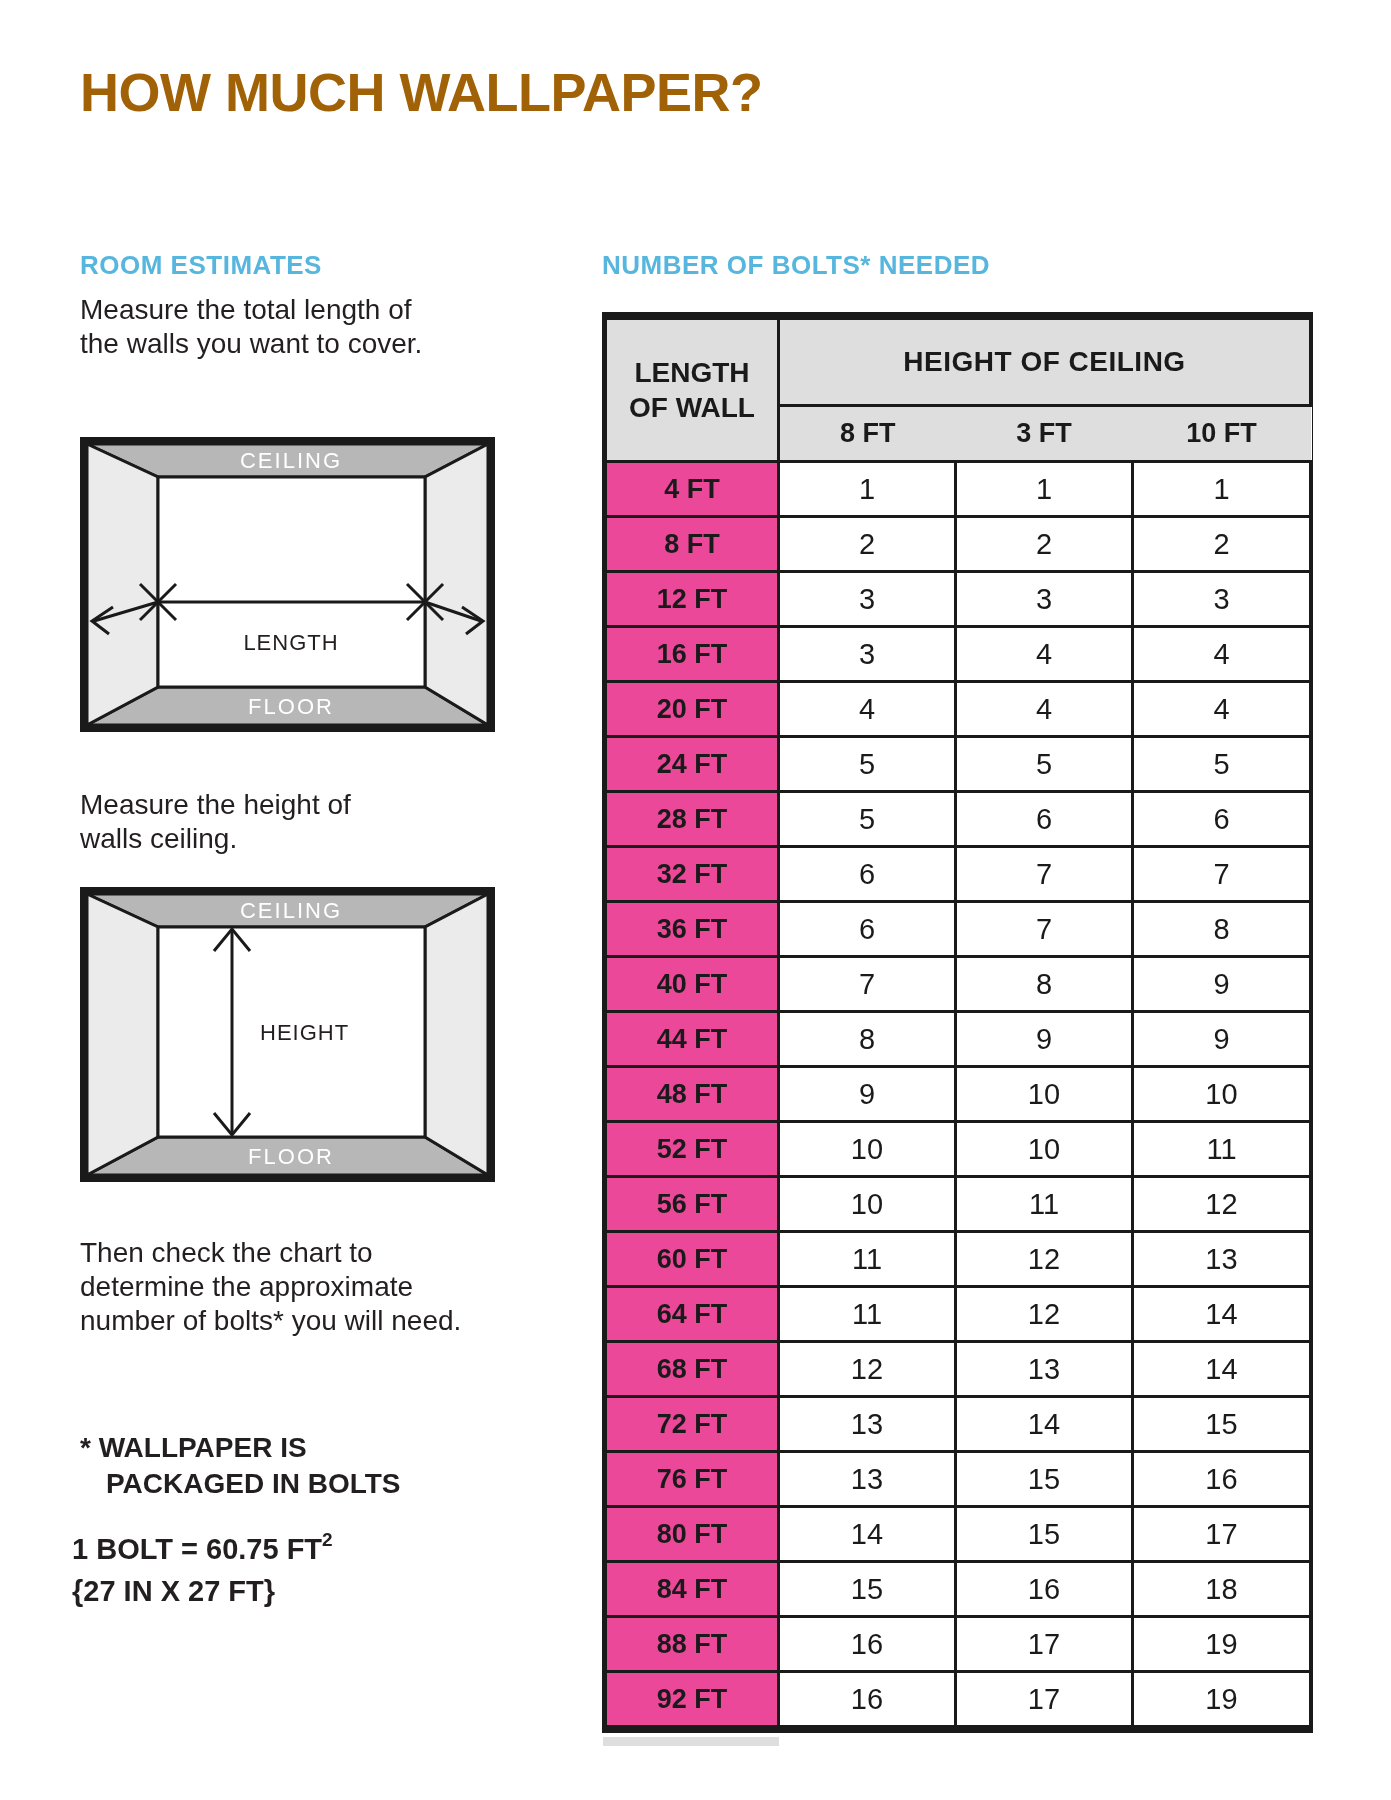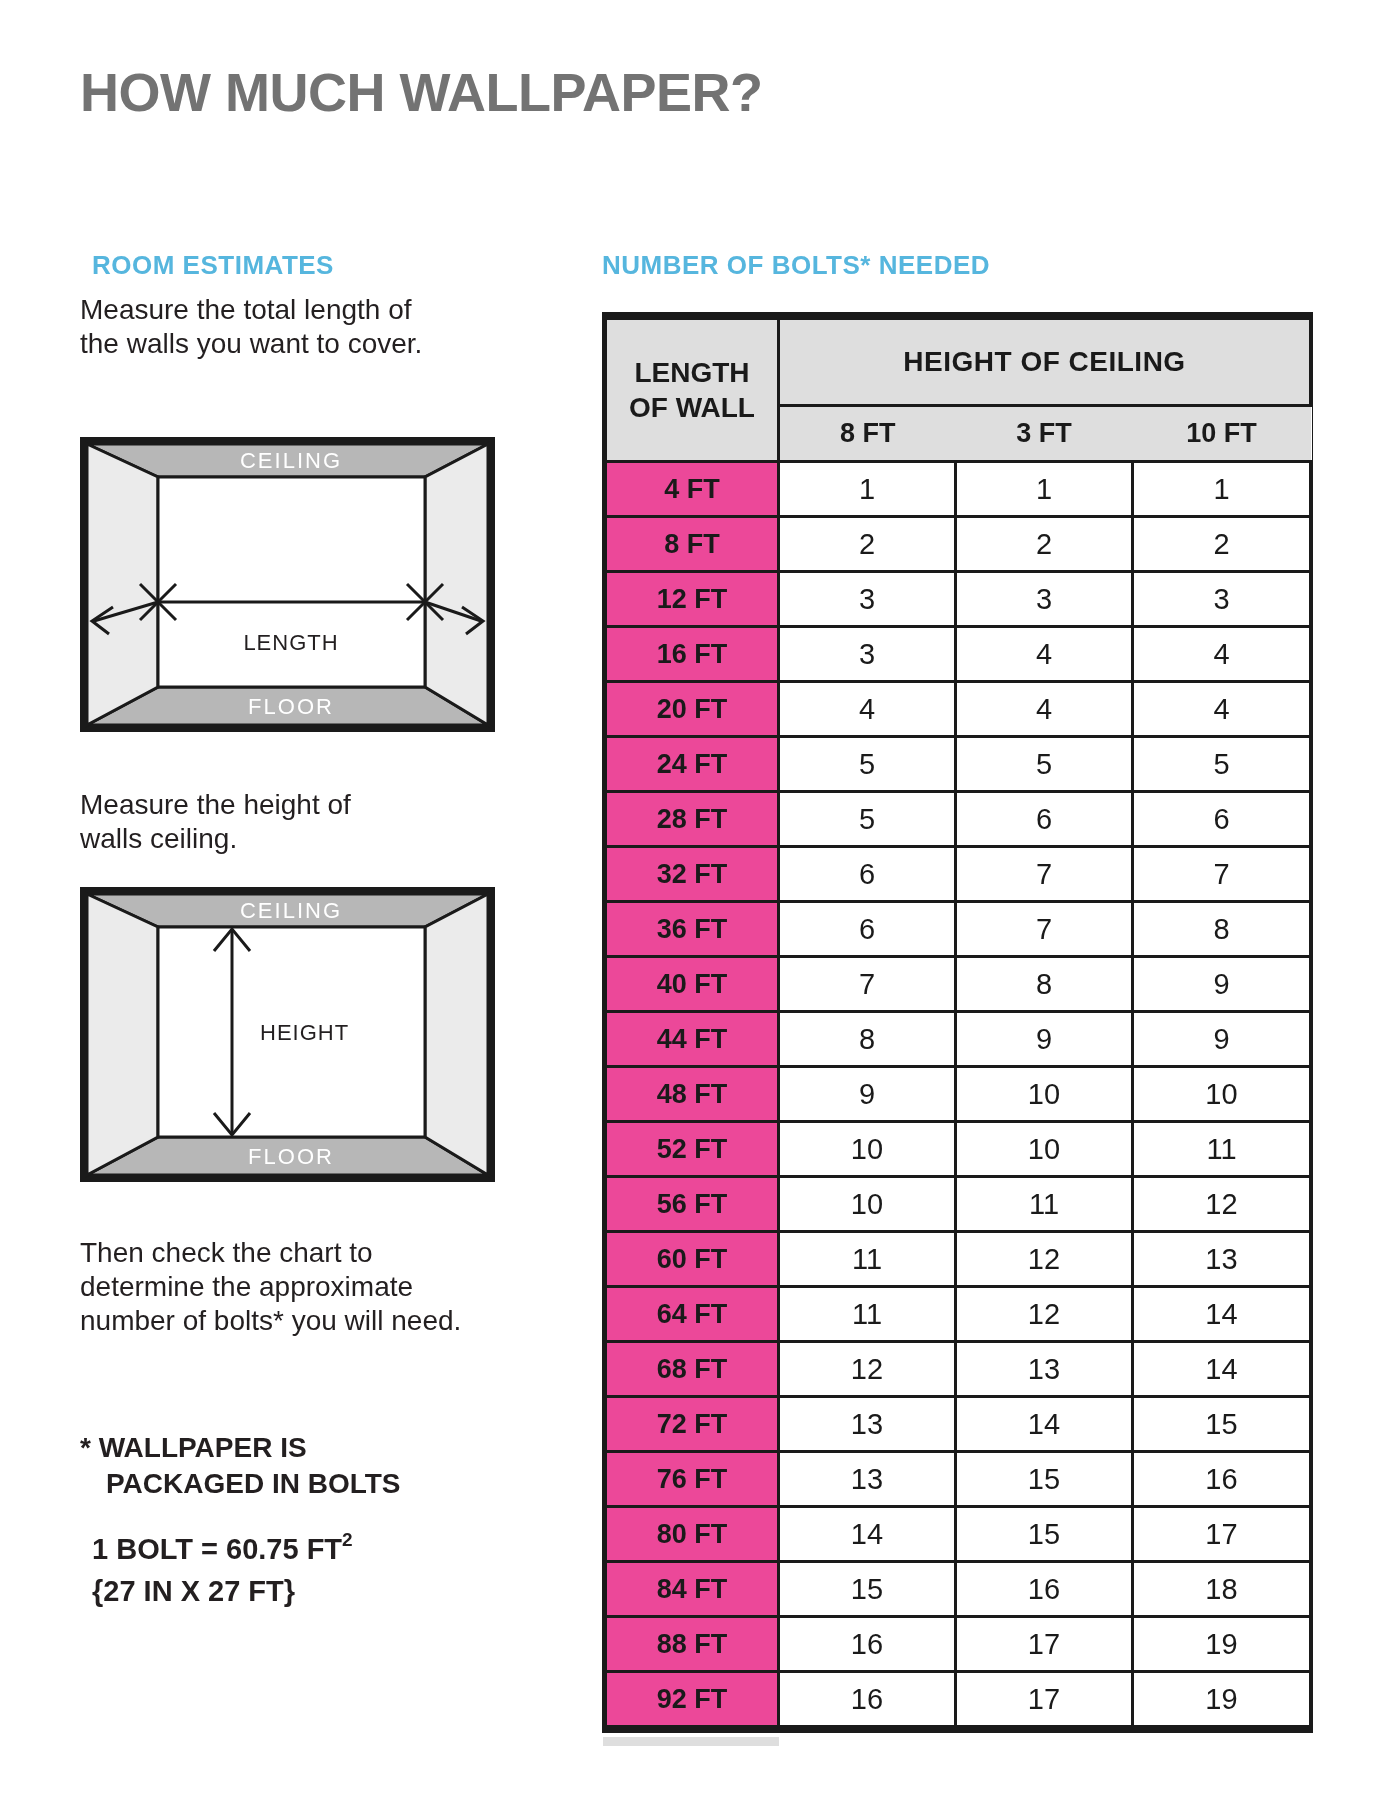--- a/index.html
+++ b/index.html
@@ -2,44 +2,44 @@
 <html><head>
 <meta charset="utf-8">
 <style>
   html,body { margin:0; padding:0; background:#ffffff; }
   .page {
     position:relative; width:1391px; height:1800px; background:#ffffff;
     font-family:"Liberation Sans", sans-serif; color:#231f20; overflow:hidden;
   }
   .page-title {
     position:absolute; left:80px; top:64px;
-    font-size:54px; font-weight:bold; color:#737373; letter-spacing:-0.5px;
+    font-size:54px; font-weight:bold; color:#a16207; letter-spacing:-0.5px;
     line-height:1.05; white-space:nowrap;
   }
   .sec-heading {
     font-size:26px; font-weight:bold; color:#56b6de; letter-spacing:0.5px;
     white-space:nowrap;
   }
-  .room-heading { position:absolute; left:92px; top:250px; }
+  .room-heading { position:absolute; left:80px; top:250px; }
   .table-heading { position:absolute; left:602px; top:250px; width:708px; text-align:left; }
   .para { position:absolute; left:80px; font-size:28px; line-height:34px; color:#231f20; }
   .para-1 { top:293px; }
   .para-2 { top:788px; }
   .para-3 { top:1236px; }
   .diagram { position:absolute; left:80px; width:415px; height:295px; }
   .diagram-1 { top:437px; }
   .diagram-2 { top:887px; }
   svg text { font-family:"Liberation Sans", sans-serif; }
   .footnote {
     position:absolute; left:80px; top:1430px;
     font-size:28px; font-weight:bold; line-height:36px; color:#231f20;
   }
   .footnote .indent { padding-left:26px; }
   .bolt-info {
-    position:absolute; left:92px; top:1528px;
+    position:absolute; left:72px; top:1528px;
     font-size:29px; font-weight:bold; line-height:42px; color:#231f20;
   }
   .bolt-info sup { font-size:19px; line-height:0; position:relative; top:-2px; }
   .tbl-box { position:absolute; left:602px; top:312px; }
   .tbl-wrap {
     border-style:solid; border-color:#1a1a1a;
     border-width:5px 1px 5px 2px; display:inline-block;
   }
   table.bolts { border-collapse:collapse; table-layout:fixed; width:705px; }
   table.bolts th, table.bolts td {

